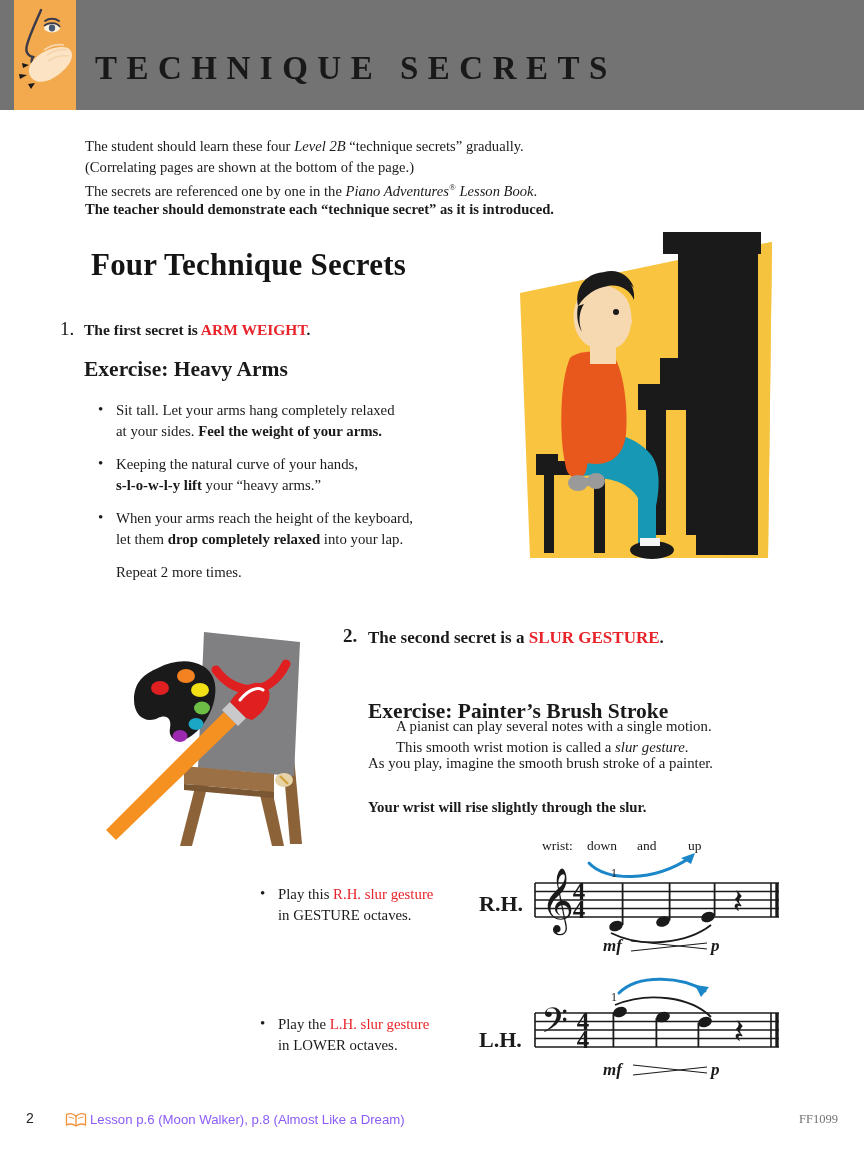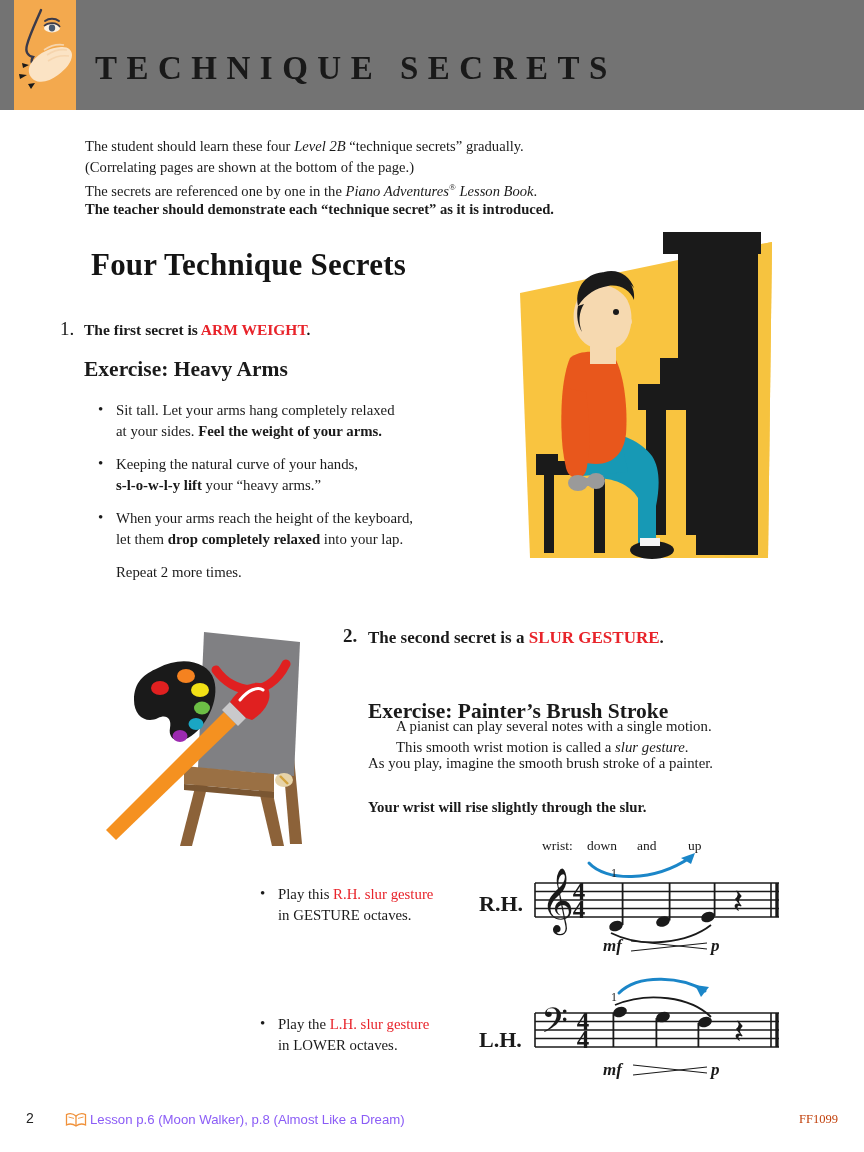--- a/index.html
+++ b/index.html
@@ -117,21 +117,21 @@
   .footer-page{
     position:absolute;left:26px;top:1110px;font-size:14px;color:#222;
     font-family:"Liberation Sans", sans-serif;
   }
   .footer-book-icon{position:absolute;left:65px;top:1112px;}
   .footer-text{
     position:absolute;left:90px;top:1112px;font-size:13.2px;color:#8b5cf6;
     font-family:"Liberation Sans", sans-serif;white-space:nowrap;
   }
   .footer-code{
-    position:absolute;right:26px;top:1112px;font-size:12.5px;color:#c2410c;
+    position:absolute;right:26px;top:1112px;font-size:12.5px;color:#737373;
     font-family:"Liberation Serif", serif;white-space:nowrap;
   }
 </style>
 </head>
 <body>
 
 <div class="page">
 
   <div class="header-band">
     <div class="header-icon-block">

